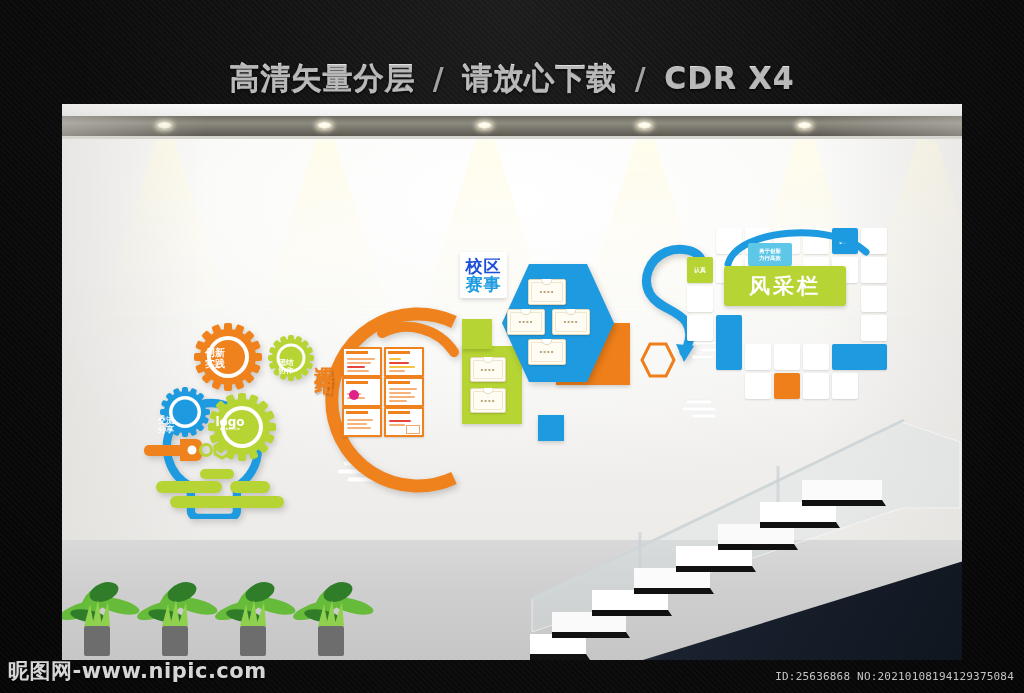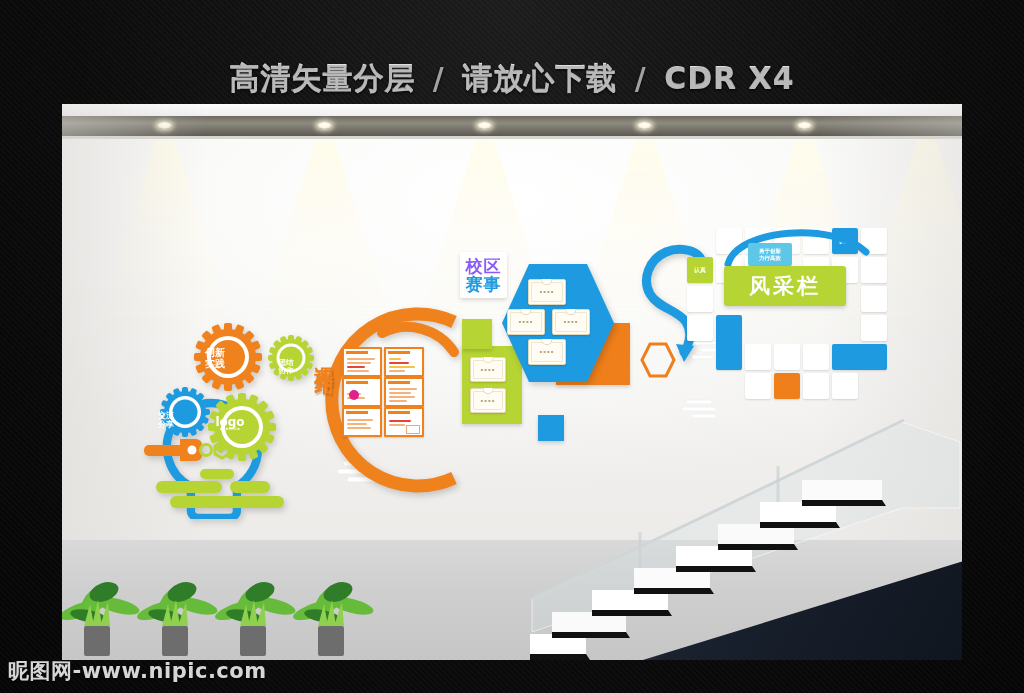--- a/index.html
+++ b/index.html
@@ -320,21 +320,21 @@
     </svg>
 
     <div class="abs" style="left:136px;top:237px;width:34px;height:34px;display:flex;flex-direction:column;align-items:center;justify-content:center;color:#fff;font-weight:bold;font-size:10px;line-height:1.12;">
       <span>创新</span>
       <span>实践</span>
     </div>
     <div class="abs" style="left:211px;top:250px;width:26px;height:26px;display:flex;flex-direction:column;align-items:center;justify-content:center;color:#fff;font-weight:bold;font-size:7.5px;line-height:1.12;">
       <span>团结</span>
       <span>协作</span>
     </div>
-    <div class="abs" style="left:90px;top:303px;width:28px;height:28px;display:flex;flex-direction:column;align-items:center;justify-content:center;color:#fff;font-weight:bold;font-size:8px;line-height:1.12;">
+    <div class="abs" style="left:90px;top:303px;width:28px;height:28px;display:flex;flex-direction:column;align-items:center;justify-content:flex-end;color:#fff;font-weight:bold;font-size:8px;line-height:1.12;">
       <span>交流</span>
       <span>分享</span>
     </div>
     <div class="abs" style="left:150px;top:303px;width:36px;height:34px;display:flex;flex-direction:column;align-items:center;justify-content:center;color:#fff;font-weight:bold;line-height:1.05;">
       <span style="font-size:12px;">logo</span>
       <span style="font-size:3.6px;letter-spacing:.6px;opacity:.9;">subtitle</span>
     </div>
 
     <svg class="abs" style="left:275px;top:355px;width:50px;height:28px;" viewBox="0 0 50 28">
       <g fill="#ffffff" stroke="#e6e6e6" stroke-width=".6">
@@ -388,21 +388,21 @@
     <div class="slide" style="left:322px;top:303px;width:36px;height:26px;">
       <div class="hdr"></div>
       <div class="ln red" style="top:11px;width:22px;"></div>
       <div class="ln" style="top:15px;width:16px;"></div>
       <div class="abs" style="left:20px;top:16px;width:12px;height:7px;border:1px solid #f2a86a;"></div>
     </div>
 
     <div class="abs" style="left:398px;top:148px;width:47px;height:46px;background:#fff;border-radius:2px;
                 box-shadow:0 2px 4px rgba(0,0,0,.15);display:flex;flex-direction:column;
                 align-items:center;justify-content:center;line-height:1.08;">
-      <span style="font-size:17px;font-weight:bold;color:#8b5cf6;letter-spacing:1px;">校区</span>
+      <span style="font-size:17px;font-weight:bold;color:#1d4ed8;letter-spacing:1px;">校区</span>
       <span style="font-size:17px;font-weight:bold;color:#1E9BE0;letter-spacing:1px;">赛事</span>
     </div>
 
     <div class="abs" style="left:494px;top:219px;width:74px;height:62px;background:#EF7F1A;box-shadow:0 2px 4px rgba(0,0,0,.16);"></div>
 
     <div class="abs" style="left:400px;top:242px;width:60px;height:78px;background:#B6D433;box-shadow:0 2px 4px rgba(0,0,0,.16);"></div>
 
     <div class="abs" style="left:400px;top:215px;width:30px;height:30px;background:#B6D433;box-shadow:0 2px 4px rgba(0,0,0,.16);"></div>
 
     <svg class="abs shadowed" style="left:438px;top:158px;width:116px;height:122px;" viewBox="0 0 116 122">
@@ -604,13 +604,14 @@
             <path d="M38 62 L46 38 L48 62 Z"></path>
             <path d="M22 62 L28 40 L32 62 Z"></path>
         </g>
         <rect x="22" y="62" width="26" height="30" rx="2" fill="#6d6d6d"></rect>
       </g>
     </svg>
 
   </div>
 
   <div class="watermark">昵图网-www.nipic.com</div>
+  <div class="idtext">ID:25636868 NO:20210108194129375084</div>
 </div>
 
 </body></html>

